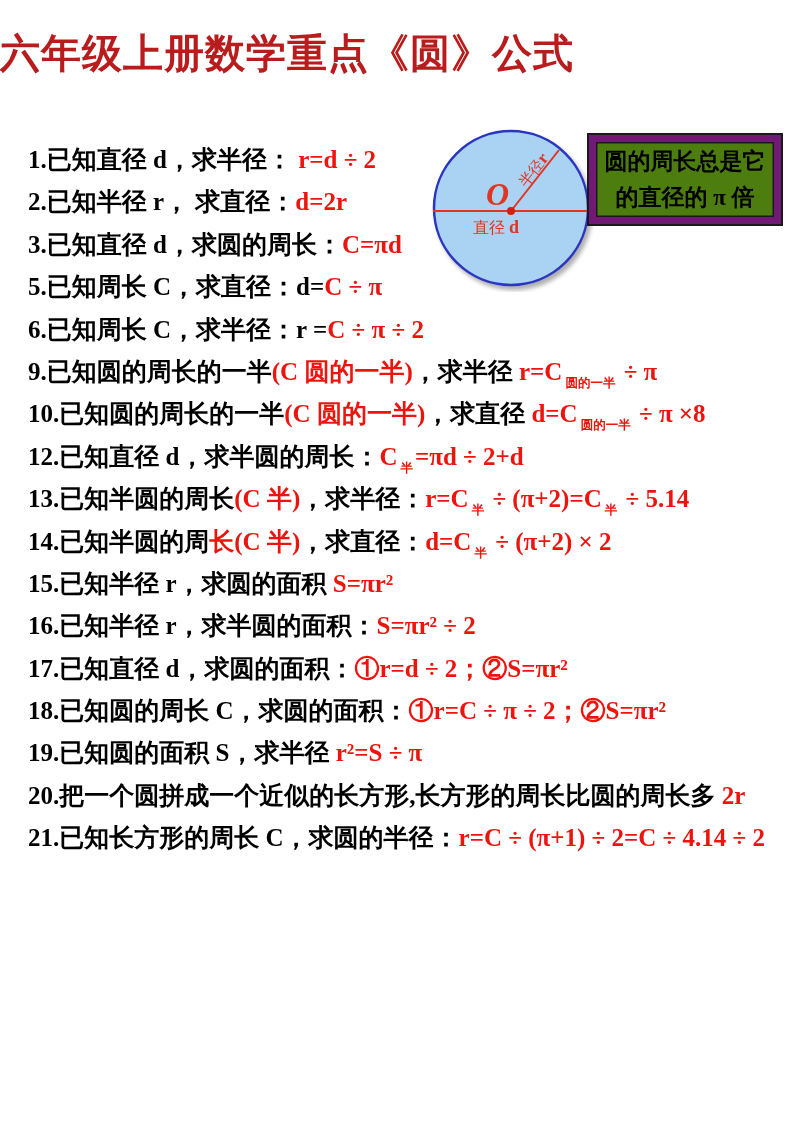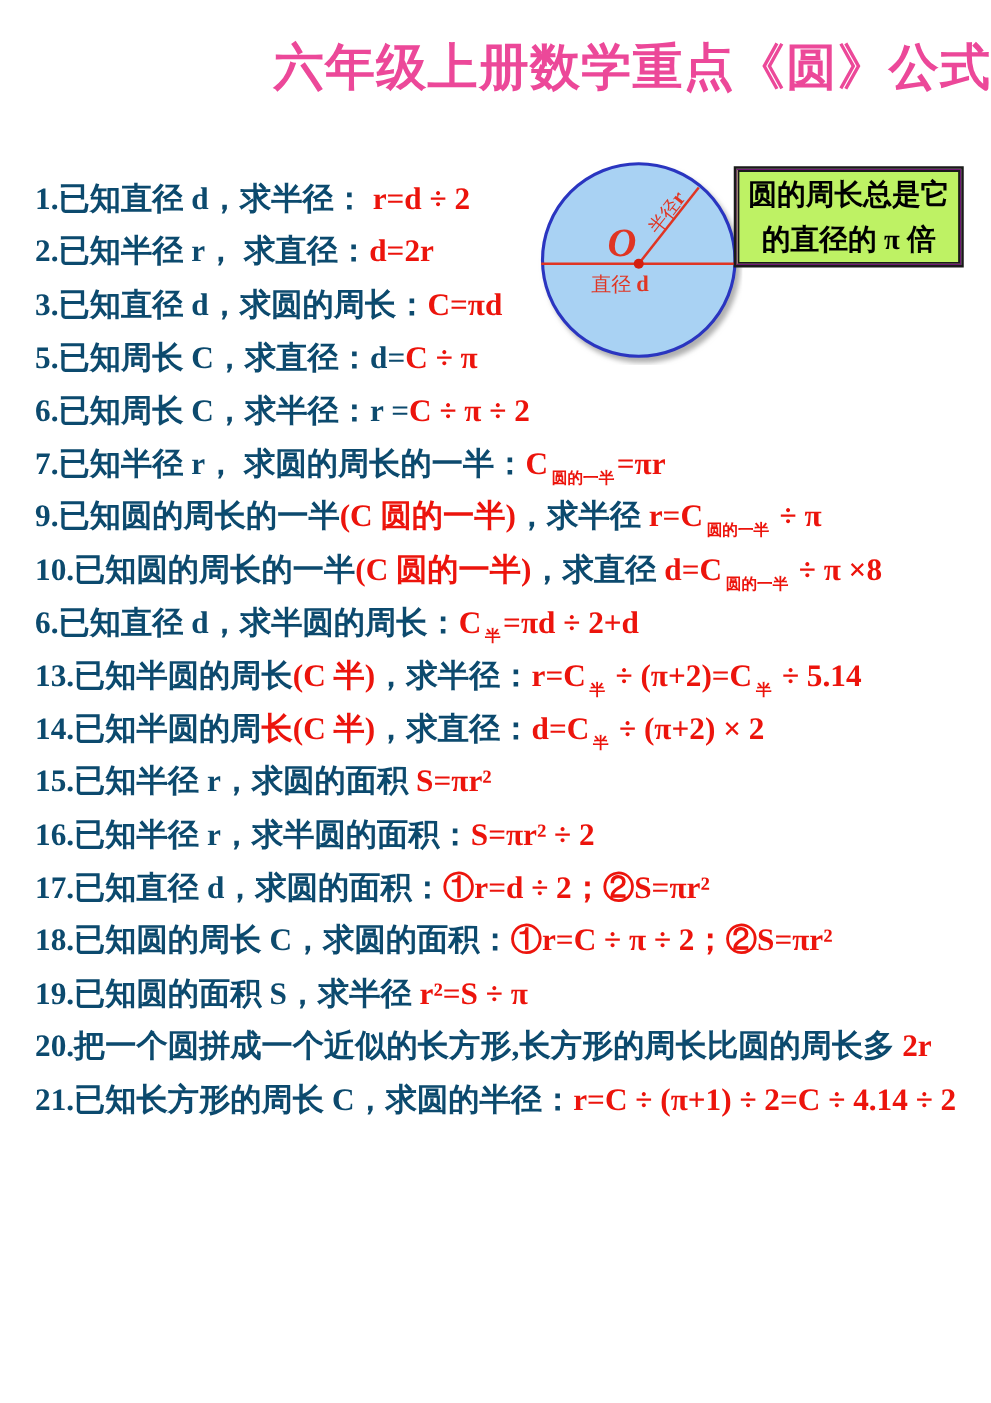--- a/index.html
+++ b/index.html
@@ -1,54 +1,53 @@
 <!DOCTYPE html>
 <html><head>
 <meta charset="utf-8">
 <style>
   html,body{margin:0;padding:0;}
   body{
     width:793px;height:1122px;background:#ffffff;position:relative;overflow:hidden;
     font-family:"Liberation Serif","DejaVu Serif",serif;color:#111;
   }
   .title{
-    position:absolute;top:26px;left:0;width:793px;text-align:right;
-    font-size:40px;font-weight:900;color:#ec4899;letter-spacing:1px;white-space:nowrap;
+    position:absolute;top:26px;left:0;width:793px;text-align:left;
+    font-size:40px;font-weight:900;color:#b91c1c;letter-spacing:1px;white-space:nowrap;
   }
   .list{position:absolute;left:28px;top:139px;}
   .line{white-space:nowrap;height:42.4px;line-height:42.4px;font-size:25px;font-weight:bold;}
-  .k{color:#0c4a6e;margin-top:40px;}
+  .k{color:#000000;margin-top:40px;}
   .r{color:#ec140c;}
   .rs{color:#ec140c;font-size:12.5px;position:relative;top:7px;margin:0 2px 0 3px;letter-spacing:0;}
   .diagram{position:absolute;left:428px;top:124px;width:166px;height:168px;}
   .note{
     position:absolute;left:589px;top:135px;width:176px;
-    background:#bef264;border:1px solid #701a75;outline:2px solid #1a1a1a;
+    background:#4d7c0f;border:7px solid #701a75;outline:2px solid #1a1a1a;
     box-shadow:inset 0 0 0 1.5px #1a1a1a;
     text-align:center;font-size:23px;font-weight:bold;color:#000;
     line-height:35.5px;padding:2px 1px;
   }
   .note div{white-space:nowrap;}
   svg text{font-family:"Liberation Serif","DejaVu Serif",serif;}
 </style>
 </head>
 <body>
 
 <div class="title">六年级上册数学重点《圆》公式</div>
 
 <div class="list">
     <div class="line"><span class="k">1.已知直径 d，求半径：  </span><span class="r">r=d ÷ 2</span></div>
     <div class="line"><span class="k">2.已知半径 r， 求直径：</span><span class="r">d=2r</span></div>
     <div class="line"><span class="k">3.已知直径 d，求圆的周长：</span><span class="r">C=πd</span></div>
     <div class="line"><span class="k">5.已知周长 C，求直径：d=</span><span class="r">C ÷ π</span></div>
     <div class="line"><span class="k">6.已知周长 C，求半径：r =</span><span class="r">C ÷ π ÷ 2</span></div>
-    <div class="line"><span class="k">7.已知半径 r， 求圆的周长的一半：</span><span class="r">C</span><span class="rs">圆的一半</span><span class="r">=πr</span></div>
     <div class="line"><span class="k">9.已知圆的周长的一半</span><span class="r">(C 圆的一半)</span><span class="k">，求半径 </span><span class="r">r=C</span><span class="rs">圆的一半</span><span class="r"> ÷ π</span></div>
     <div class="line"><span class="k">10.已知圆的周长的一半</span><span class="r">(C 圆的一半)</span><span class="k">，求直径 </span><span class="r">d=C</span><span class="rs">圆的一半</span><span class="r"> ÷ π ×8</span></div>
-    <div class="line"><span class="k">6.已知直径 d，求半圆的周长：</span><span class="r">C</span><span class="rs">半</span><span class="r">=πd ÷ 2+d</span></div>
+    <div class="line"><span class="k">12.已知直径 d，求半圆的周长：</span><span class="r">C</span><span class="rs">半</span><span class="r">=πd ÷ 2+d</span></div>
     <div class="line"><span class="k">13.已知半圆的周长</span><span class="r">(C 半)</span><span class="k">，求半径：</span><span class="r">r=C</span><span class="rs">半</span><span class="r"> ÷ (π+2)=C</span><span class="rs">半</span><span class="r"> ÷ 5.14</span></div>
     <div class="line"><span class="k">14.已知半圆的周</span><span class="r">长(C 半)</span><span class="k">，求直径：</span><span class="r">d=C</span><span class="rs">半</span><span class="r"> ÷ (π+2) × 2</span></div>
     <div class="line"><span class="k">15.已知半径 r，求圆的面积 </span><span class="r">S=πr²</span></div>
     <div class="line"><span class="k">16.已知半径 r，求半圆的面积：</span><span class="r">S=πr² ÷ 2</span></div>
     <div class="line"><span class="k">17.已知直径 d，求圆的面积：</span><span class="r">①r=d ÷ 2；②S=πr²</span></div>
     <div class="line"><span class="k">18.已知圆的周长 C，求圆的面积：</span><span class="r">①r=C ÷ π ÷ 2；②S=πr²</span></div>
     <div class="line"><span class="k">19.已知圆的面积 S，求半径 </span><span class="r">r²=S ÷ π</span></div>
     <div class="line"><span class="k">20.把一个圆拼成一个近似的长方形,长方形的周长比圆的周长多 </span><span class="r">2r</span></div>
     <div class="line"><span class="k">21.已知长方形的周长 C，求圆的半径：</span><span class="r">r=C ÷ (π+1) ÷ 2=C ÷ 4.14 ÷ 2</span></div>
   </div>

